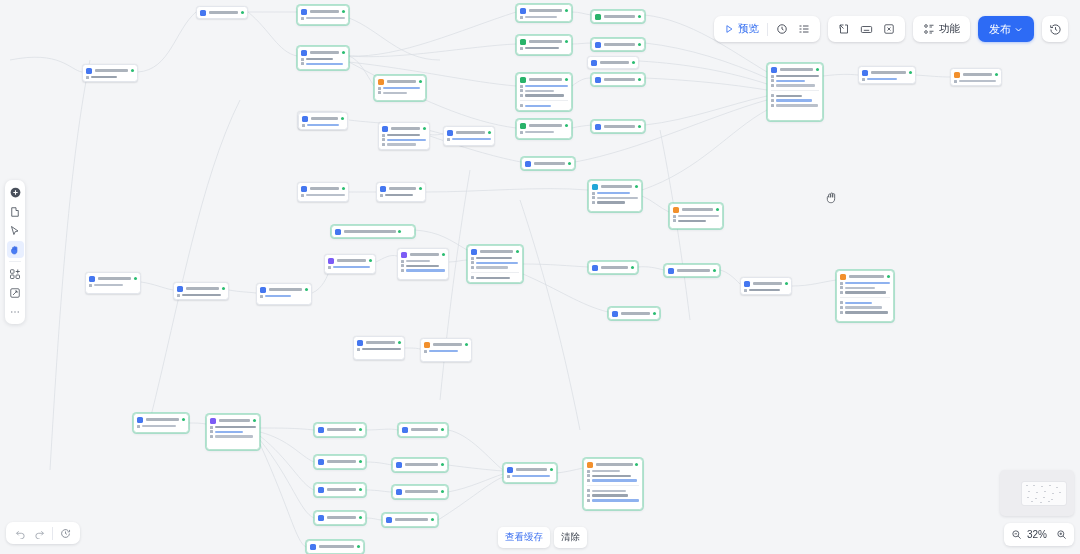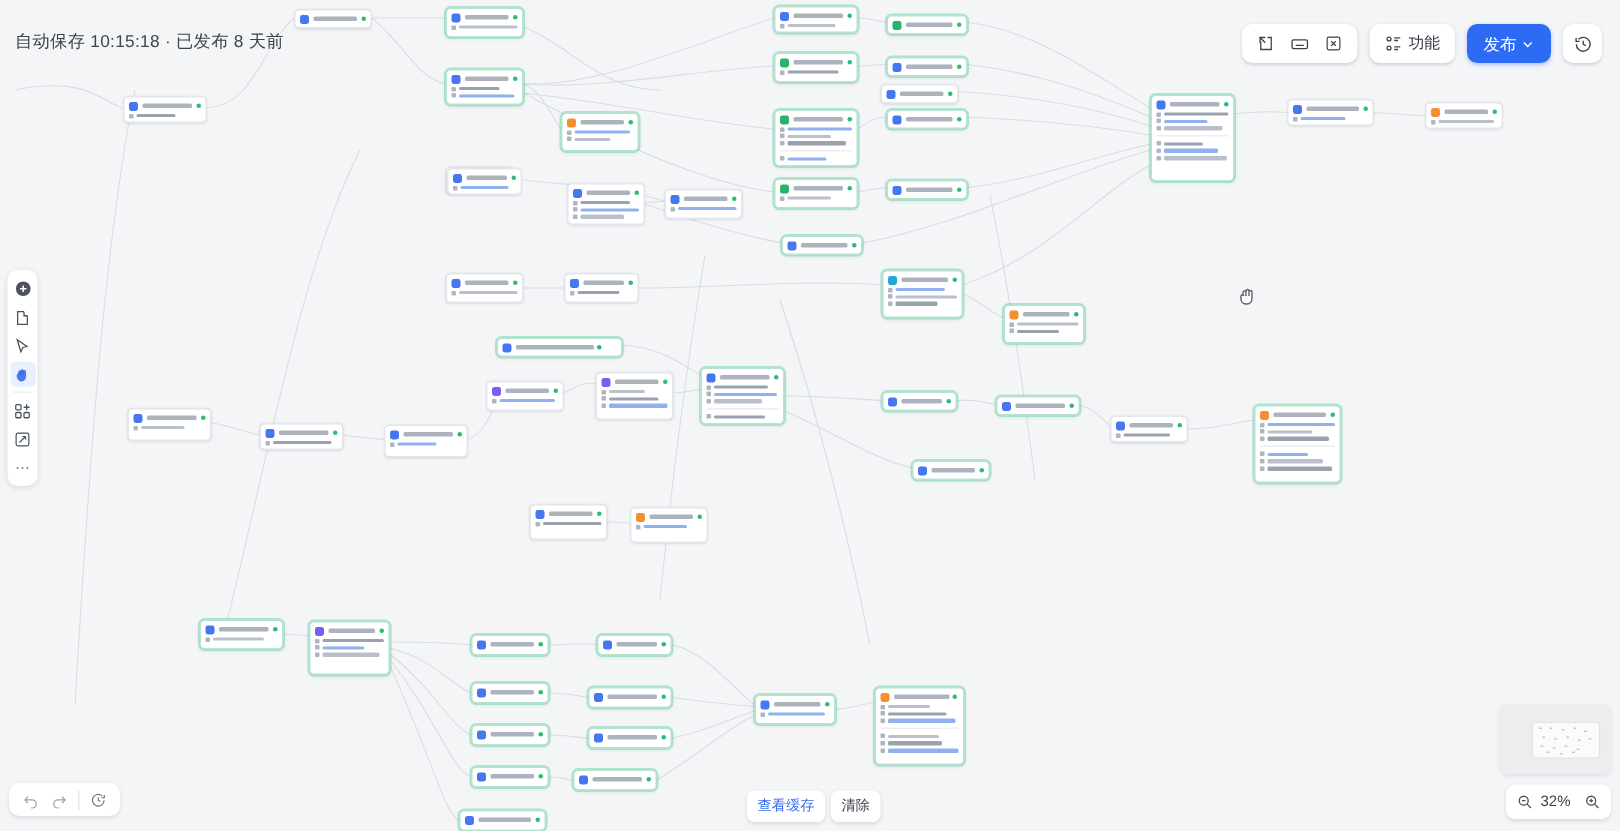--- a/index.html
+++ b/index.html
@@ -869,24 +869,49 @@
         </div>
       </div>
 
     <div class="cursor-hand">
       <svg width="16" height="16" viewBox="0 0 24 24" fill="#fdfdfd" stroke="#5a6068" stroke-width="1.4">
         <path d="M7 11V7.5a1.5 1.5 0 0 1 3 0V11V6a1.5 1.5 0 0 1 3 0v5V7a1.5 1.5 0 0 1 3 0v6c0 3.5-2 6-5 6h-1c-3 0-5-2.2-5-5v-3a1.4 1.4 0 0 1 2.8 0"></path>
       </svg>
     </div>
   </div>
 
-  <div class="topinfo">自动保存 10:15:18 · 已发布 8 天前</div>
 
   <div class="toolbar">
 
+    <div class="tgroup">
+      <button class="tbtn accent">
+        <span>
+          <svg width="10" height="10" viewBox="0 0 24 24" fill="none" stroke="#2f6bf0" stroke-width="2">
+              <path d="M7 4l12 8-12 8z"></path>
+            </svg>
+        </span>
+        <span>预览</span>
+      </button>
+      <span class="tsep"></span>
+      <button class="tbtn">
+        <span>
+          <svg width="12" height="12" viewBox="0 0 24 24" fill="none" stroke="#3c424e" stroke-width="1.8">
+              <circle cx="12" cy="12" r="8.5"></circle>
+              <path d="M12 7.5V12l3 2"></path>
+            </svg>
+        </span>
+      </button>
+      <button class="tbtn">
+        <span>
+          <svg width="12" height="12" viewBox="0 0 24 24" fill="none" stroke="#3c424e" stroke-width="1.8">
+              <path d="M3 6h4M3 12h4M3 18h4M10 6h11M10 12h11M10 18h11"></path>
+            </svg>
+        </span>
+      </button>
+    </div>
 
     <div class="tgroup">
       <button class="tbtn">
         <span>
           <svg width="12" height="12" viewBox="0 0 24 24" fill="none" stroke="#3c424e" stroke-width="1.7">
               <path d="M14 4h5v16H5V9"></path>
               <path d="M4 4l7 7M11 4H4v7"></path>
             </svg>
         </span>
       </button>

